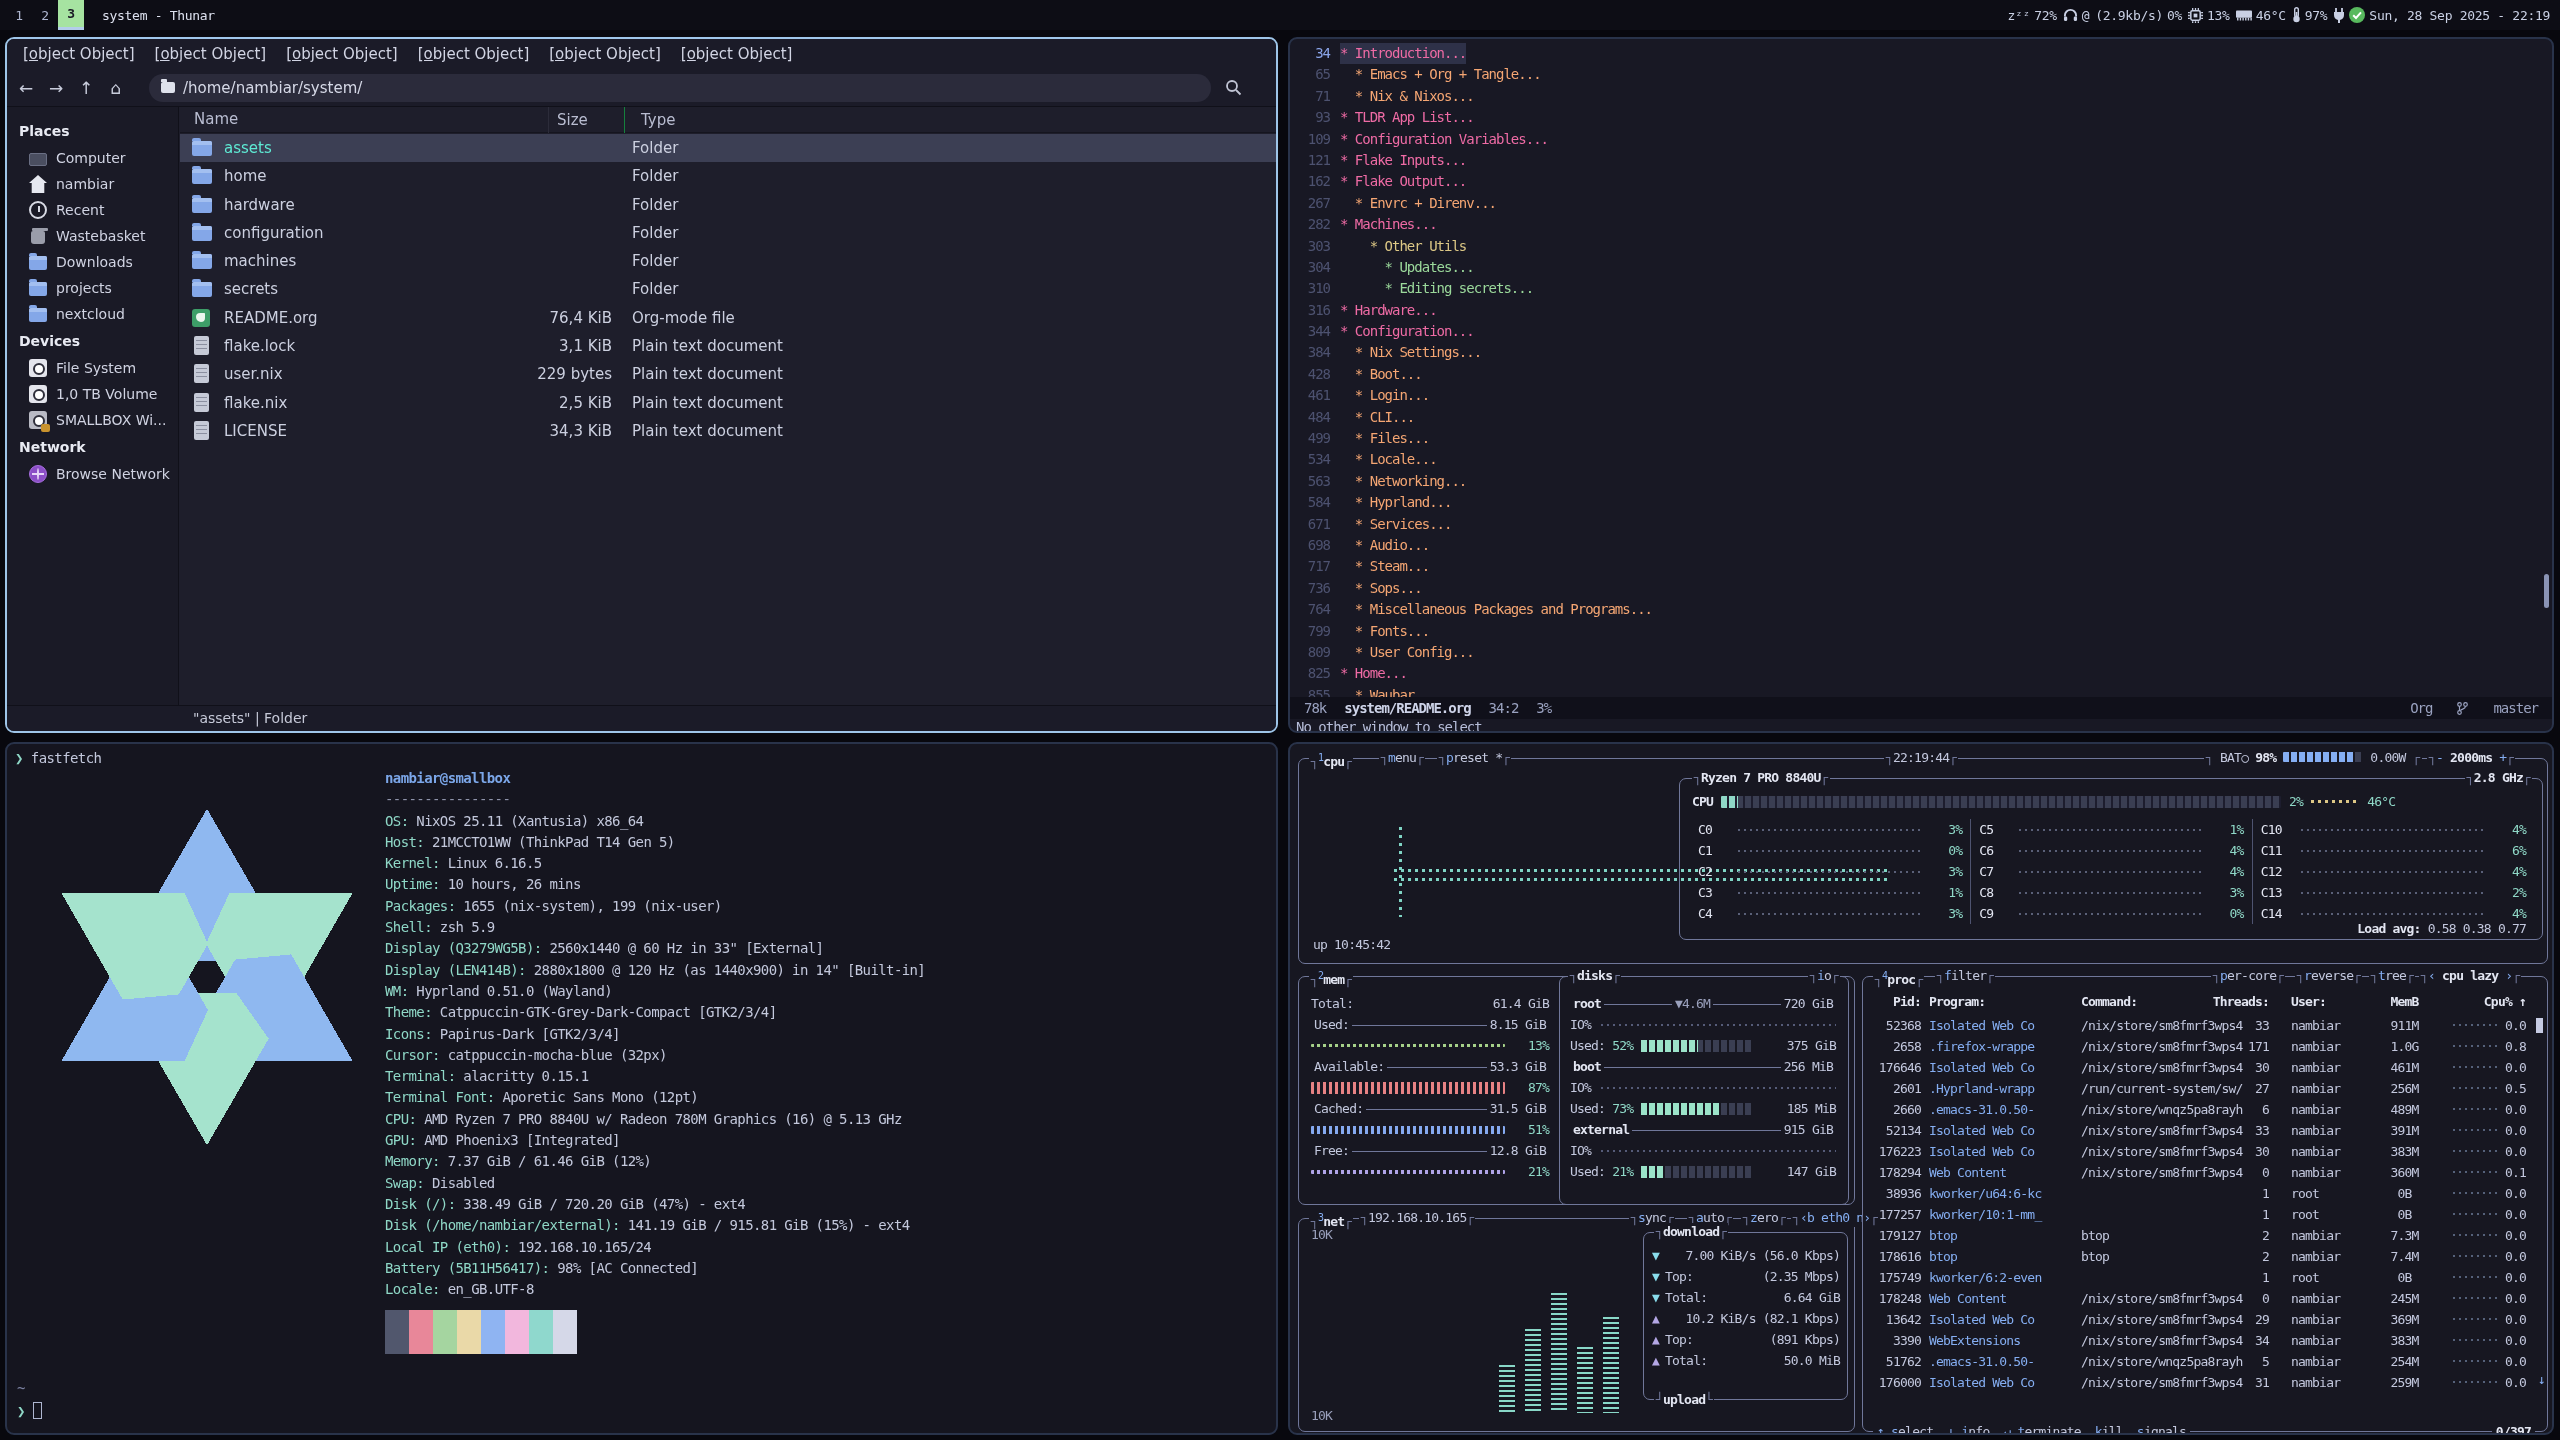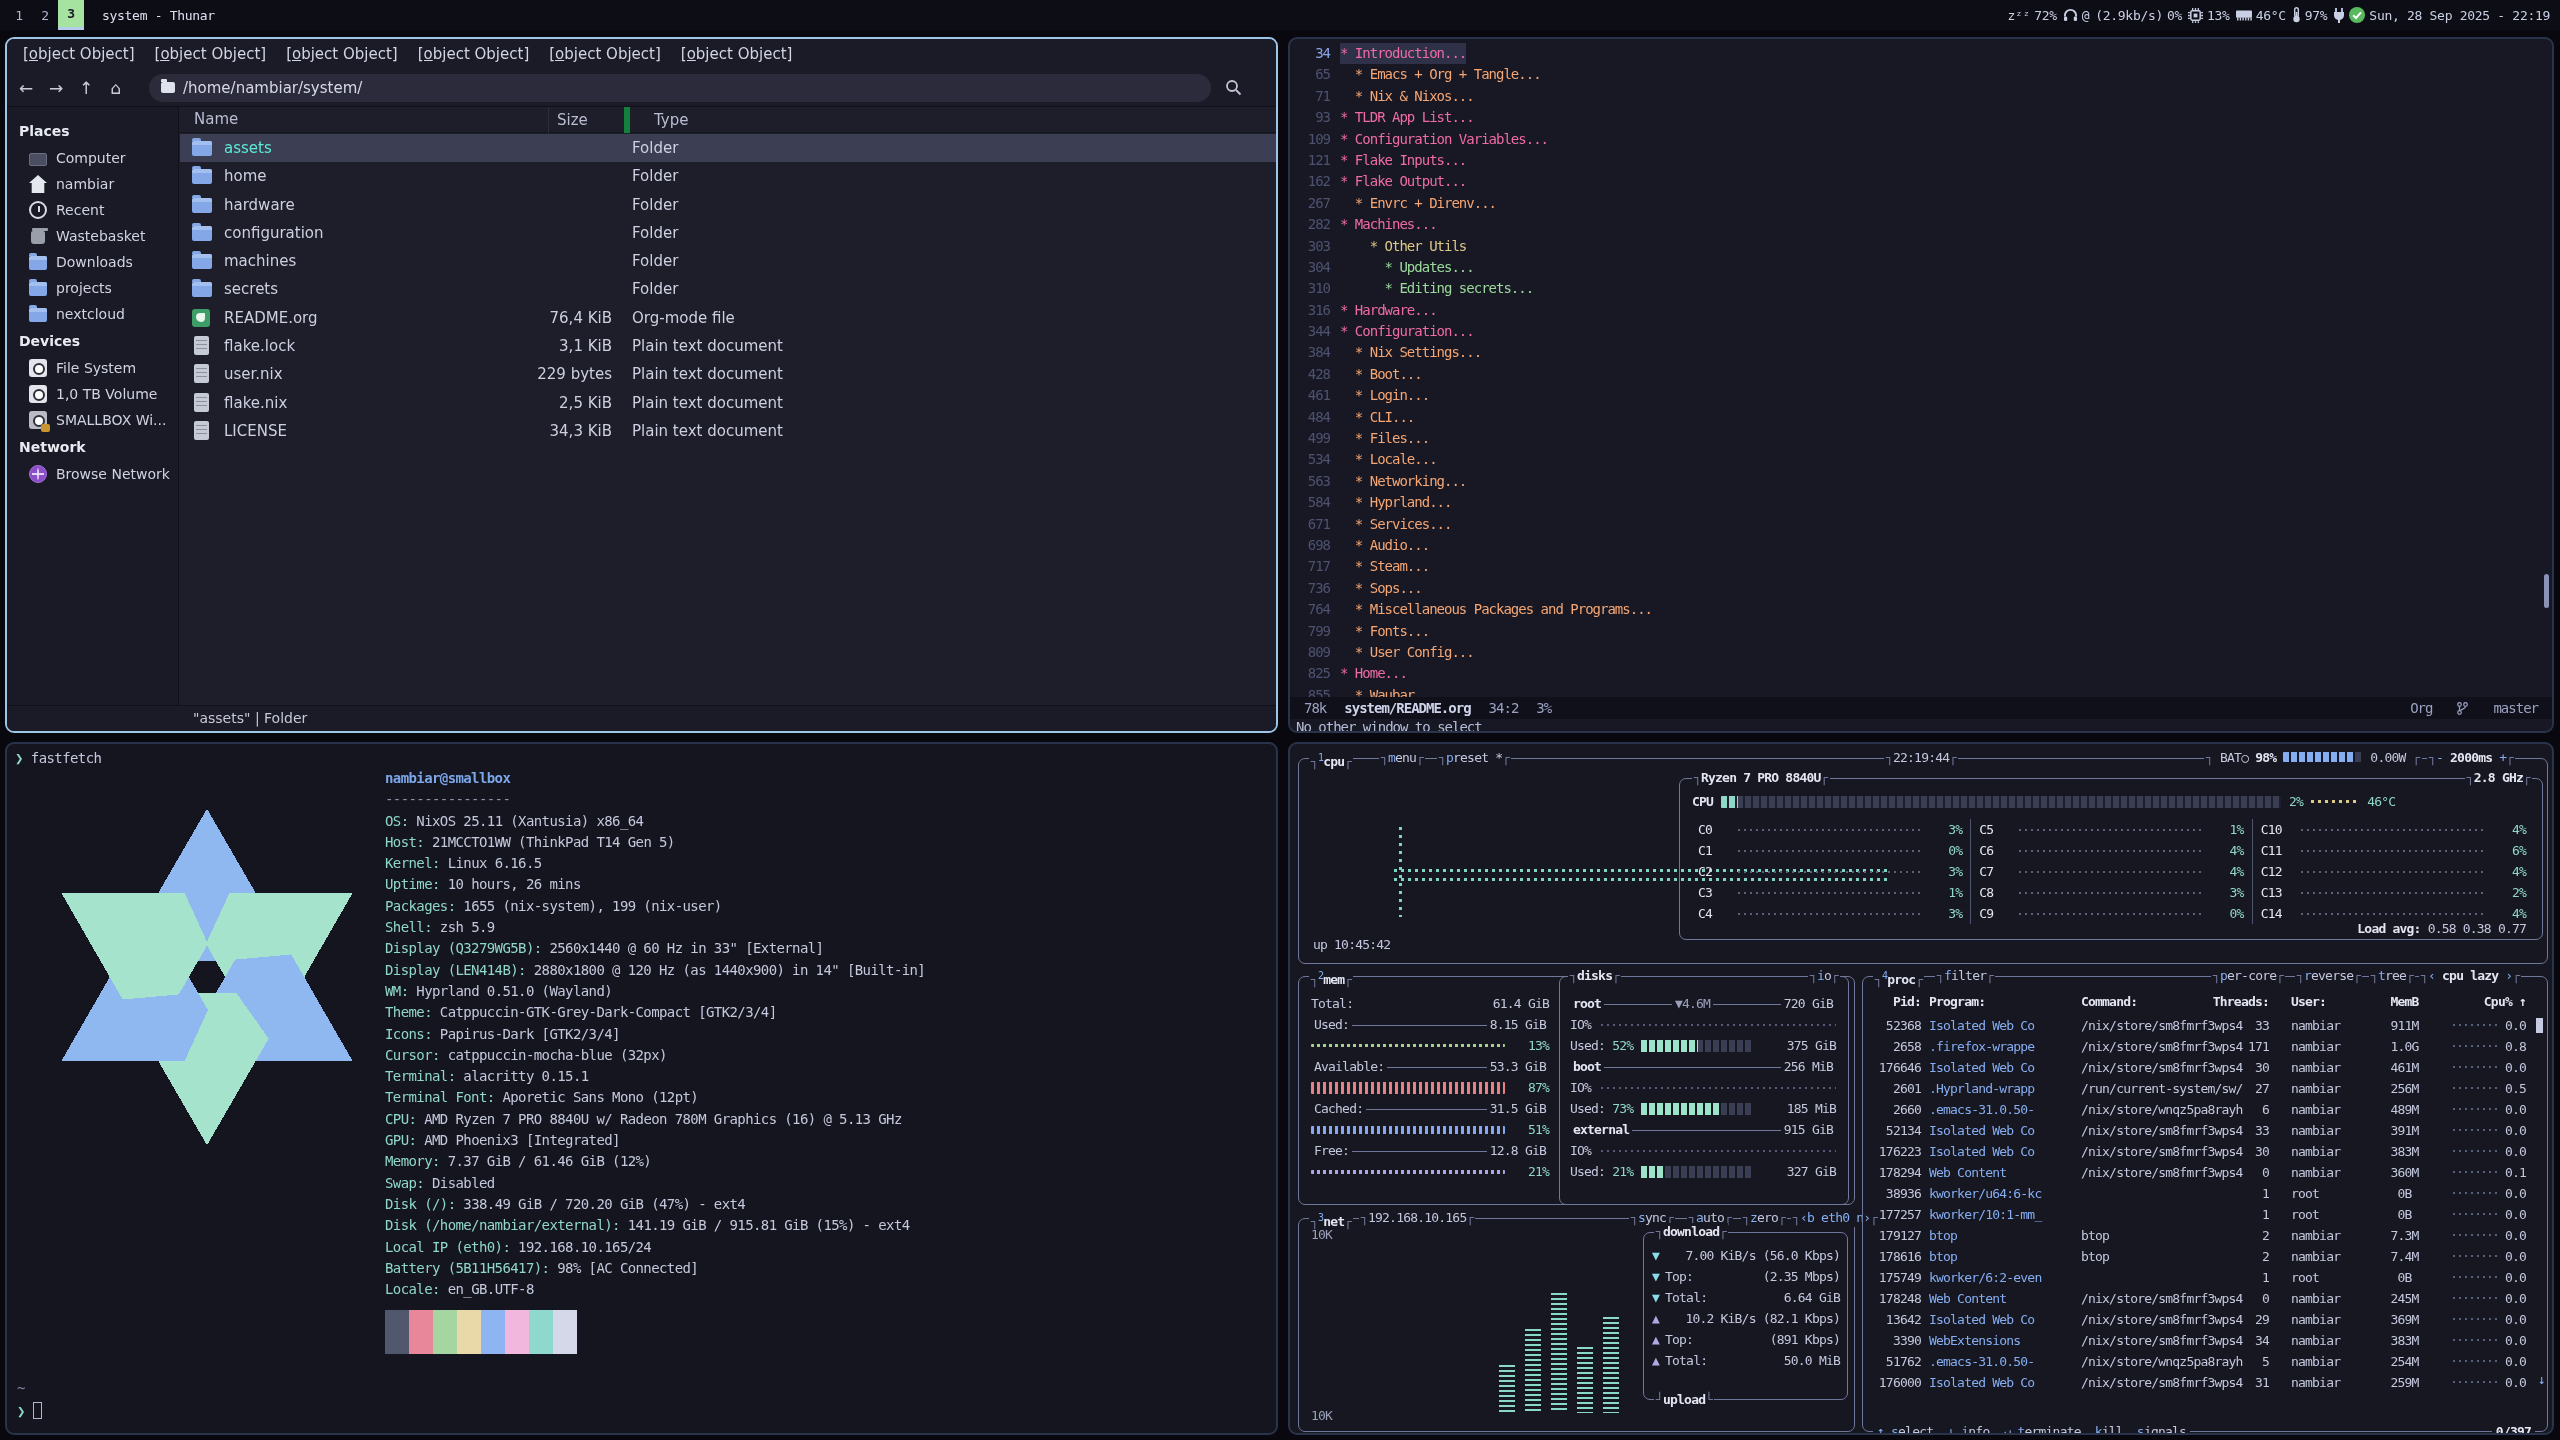--- a/index.html
+++ b/index.html
@@ -61,21 +61,21 @@
   .si-drive-lock::before{content:"";position:absolute;left:4px;top:4px;width:8px;height:8px;border:2px solid #2e2e3a;border-radius:50%;background:#fff}
   .si-drive-lock::after{content:"";position:absolute;right:-3px;bottom:-3px;width:9px;height:8px;background:#c9932e;border-radius:2px}
   .si-globe{background:#8b4ec6;border-radius:50%;border:1px solid #a76ee0}
   .si-globe::before{content:"";position:absolute;left:2px;top:7px;width:12px;height:2px;background:#e8d8f8}
   .si-globe::after{content:"";position:absolute;left:7px;top:2px;width:2px;height:12px;background:#e8d8f8;border-radius:50%}
   .filepane{position:absolute;left:173px;top:68px;right:0;bottom:26px;background:var(--thunar2)}
   .cols{position:absolute;left:0;top:0;width:100%;height:26px;border-bottom:1px solid #15151f;color:#b9bdd1}
   .cols span{position:absolute;top:3px}
   .col-name{left:14px}
   .col-size{left:368px}
-  .col-type{left:444px;border-left:6px solid #15803d;padding-left:24px;top:0!important;height:26px;line-height:26px}
+  .col-type{left:444px;border-left:1px solid #15803d;padding-left:16px;top:0!important;height:26px;line-height:26px}
   .cols .col-size{border-left:1px solid #2c2c3a;padding-left:8px;top:0;height:26px;line-height:26px}
   .rows{position:absolute;left:0;top:27px;width:100%}
   .frow{position:relative;height:28.3px;display:block}
   .frow.selected{background:#3c3f54}
   .frow.selected .fname{color:#5eead4}
   .ficon{position:absolute;left:12px;top:5px;width:20px;height:18px}
   .ficon.folder{background:#84a7e8;height:15px;top:7px;border-radius:2px}
   .ficon.folder::before{content:"";position:absolute;left:0;top:-3px;width:9px;height:3px;background:#84a7e8;border-radius:2px 2px 0 0}
   .ficon.folder::after{content:"";position:absolute;left:0;top:0;width:100%;height:4px;background:#a3bff0;border-radius:2px 2px 0 0}
   .ficon.org{background:#3d9e68;width:18px;height:18px;border-radius:3px}
@@ -972,21 +972,21 @@
                 <span class="dmid"></span>
                 <span>915 GiB</span>
               </div>
               <div class="bline">
                 <span>IO%</span>
                 <span class="iodots"></span>
               </div>
               <div class="bline">
                 <span>Used:</span>&nbsp;<span class="tealv">21%</span>
                 <span class="dblocks" style="--fill: 21%;"></span>
-                <span class="bval">327 GiB</span>
+                <span class="bval">147 GiB</span>
               </div>
             </div>
           </div>
       </div>
     </div>
 
     <div class="bbox net-box">
       <span class="btl" style="left:10px"><span class="bnum">3</span><span class="btitle">net</span></span>
       <span class="btl" style="left:60px"><span>192.168.10.165</span></span>
       <span class="btl" style="left:330px"><span class="opt">sync</span></span>

